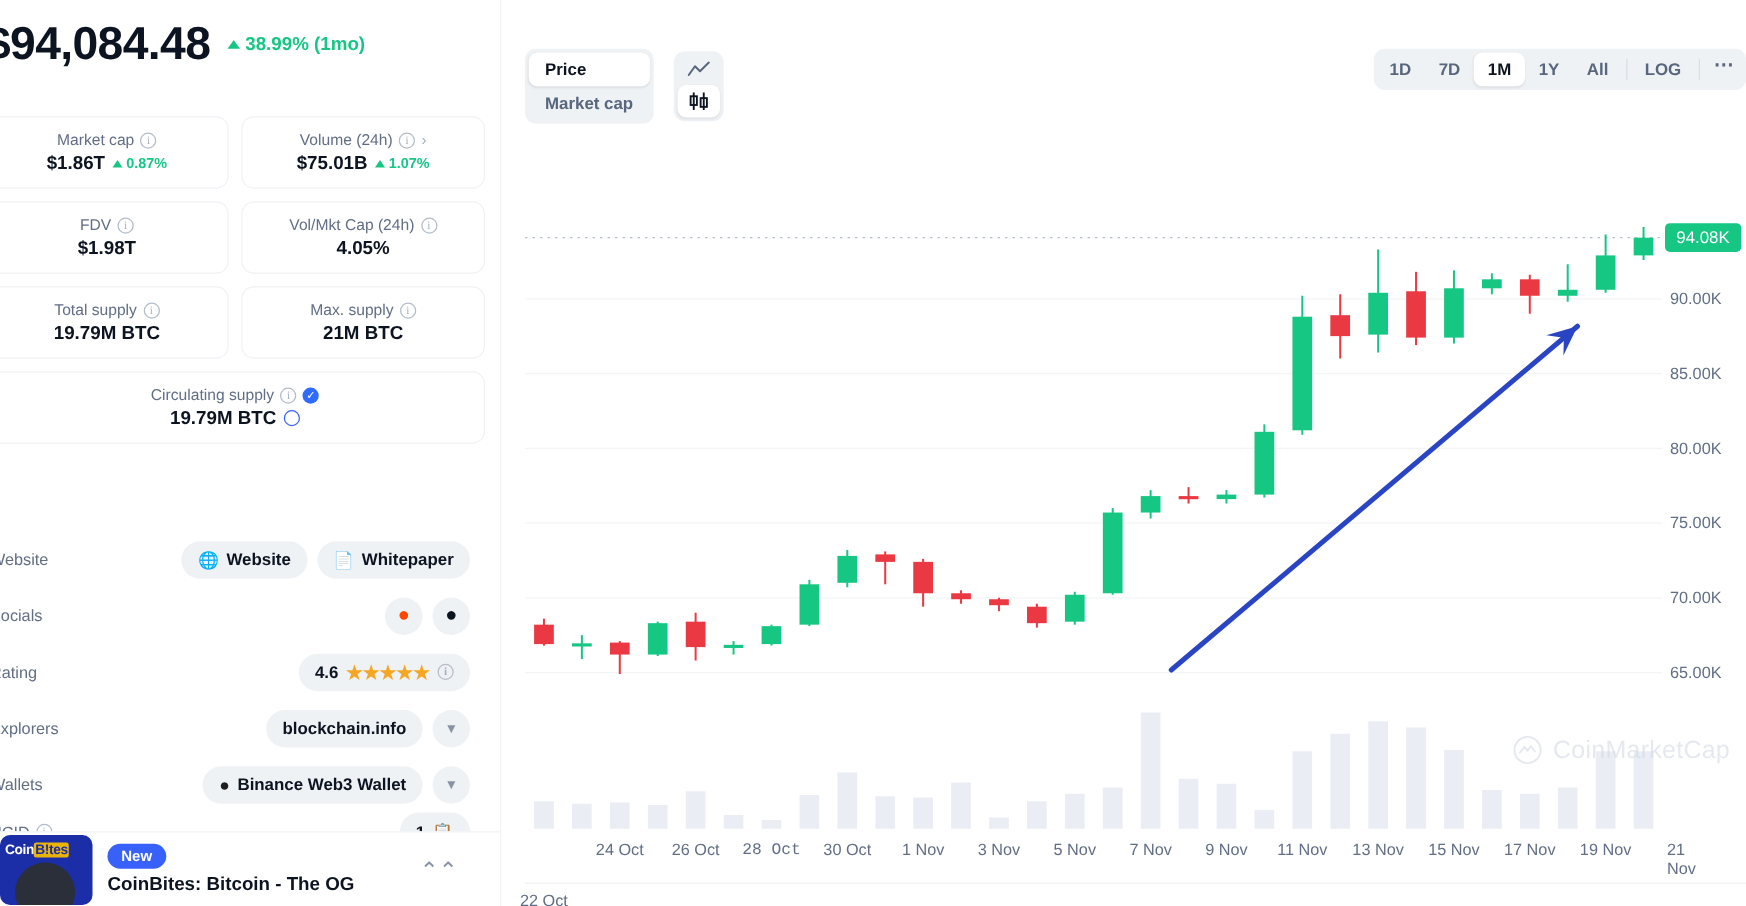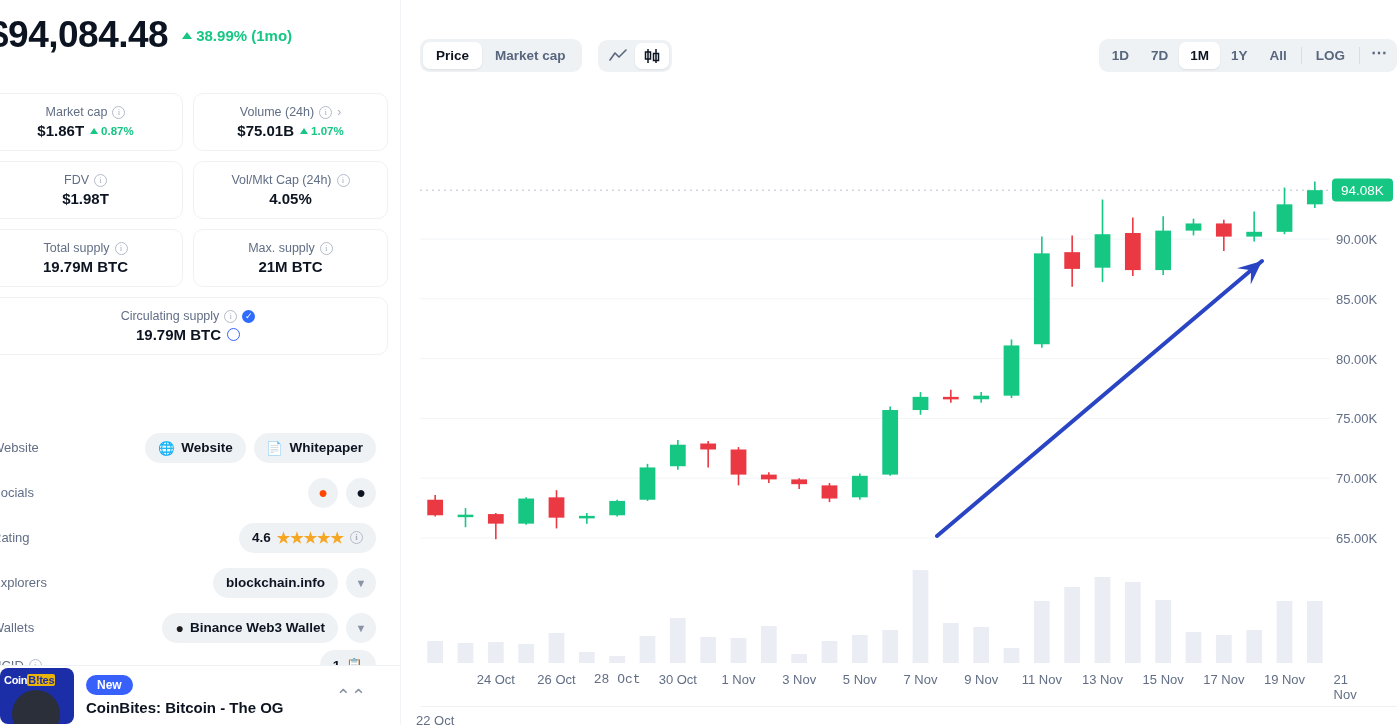--- a/index.html
+++ b/index.html
@@ -63,21 +63,21 @@
   .banner-thumb .bt-circ { position:absolute; bottom:-14px; left:12px; width:48px;height:48px;border-radius:50%;background:#2a2f3a;}
   .banner-body { flex:1; }
   .badge-new { display:inline-block; background:#3861fb; color:#fff; font-size:12px; font-weight:700; border-radius:11px; padding:3px 11px;}
   .banner-title { font-size:15px; font-weight:700; color:#0d1421; margin-top:4px; white-space:nowrap; }
   .banner-collapse { color:#8a93a5; font-size:18px; padding-right:20px;}
 
   
   .chart-panel { position:absolute; left:400px; top:0; width:997px; height:725px; background:#fff; border-left:1px solid #f2f4f7; }
 
   .toolbar { position:absolute; left:19px; top:39px; display:flex; align-items:center; gap:16px; }
-  .seg { display:flex; background:#eff2f5; border-radius:9px; padding:3px; }
+  .seg { display:flex; background:#eff2f5; border-radius:9px; padding:3px;flex-direction:column; }
   .seg-item { font-size:13.5px; font-weight:700; color:#58667e; padding:6px 13px; border-radius:7px; cursor:pointer; }
   .seg-item.active { background:#fff; color:#0d1421; box-shadow:0 1px 2px rgba(0,0,0,.08); }
   .seg-icon { width:34px; display:flex; align-items:center; justify-content:center; padding:5px 0; border-radius:7px; }
   .seg-icon.active { background:#fff; box-shadow:0 1px 2px rgba(0,0,0,.08); }
 
   .range-bar { position:absolute; right:0px; top:39px; display:flex; align-items:center; background:#eff2f5; border-radius:9px; padding:3px 2px; }
   .range-item { font-size:13.5px; font-weight:700; color:#58667e; padding:6px 11px; border-radius:7px; cursor:pointer; }
   .range-item.active { background:#fff; color:#0d1421; box-shadow:0 1px 2px rgba(0,0,0,.08); }
   .vdiv { width:1px; height:17px; background:#d9dee6; margin:0 3px; }
   .dots { color:#58667e; font-size:16px; padding:0 8px 7px 8px; font-weight:700;}
@@ -449,16 +449,23 @@
         <div class="xlabel" style="left: 500.5px;">7 Nov</div>
         <div class="xlabel" style="left: 561.167px;">9 Nov</div>
         <div class="xlabel" style="left: 621.833px;">11 Nov</div>
         <div class="xlabel" style="left: 682.5px;">13 Nov</div>
         <div class="xlabel" style="left: 743.167px;">15 Nov</div>
         <div class="xlabel" style="left: 803.833px;">17 Nov</div>
         <div class="xlabel" style="left: 864.5px;">19 Nov</div>
         <div class="xlabel" style="left: 925.167px;">21 Nov</div>
       </div>
 
+    <div class="wm">
+      <svg width="24" height="24" viewBox="0 0 24 24">
+        <circle cx="12" cy="12" r="10.5" fill="none" stroke="#cfd6e4" stroke-width="1.5"></circle>
+        <path d="M6 14 L9.5 9.5 L12 12.5 L14.5 9 L18 13" fill="none" stroke="#cfd6e4" stroke-width="1.5" stroke-linecap="round"></path>
+      </svg>
+      <span class="wm-text">CoinMarketCap</span>
+    </div>
 
     <div class="chart-bottom-div"></div>
   </div>
 </div>
 
 </body></html>

